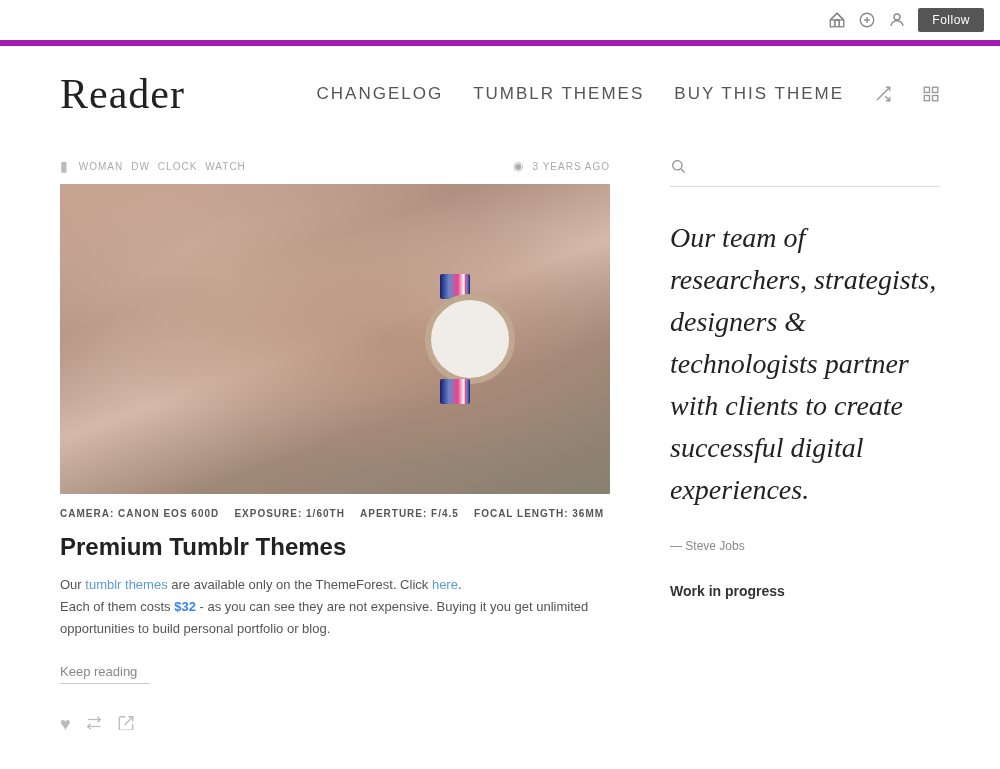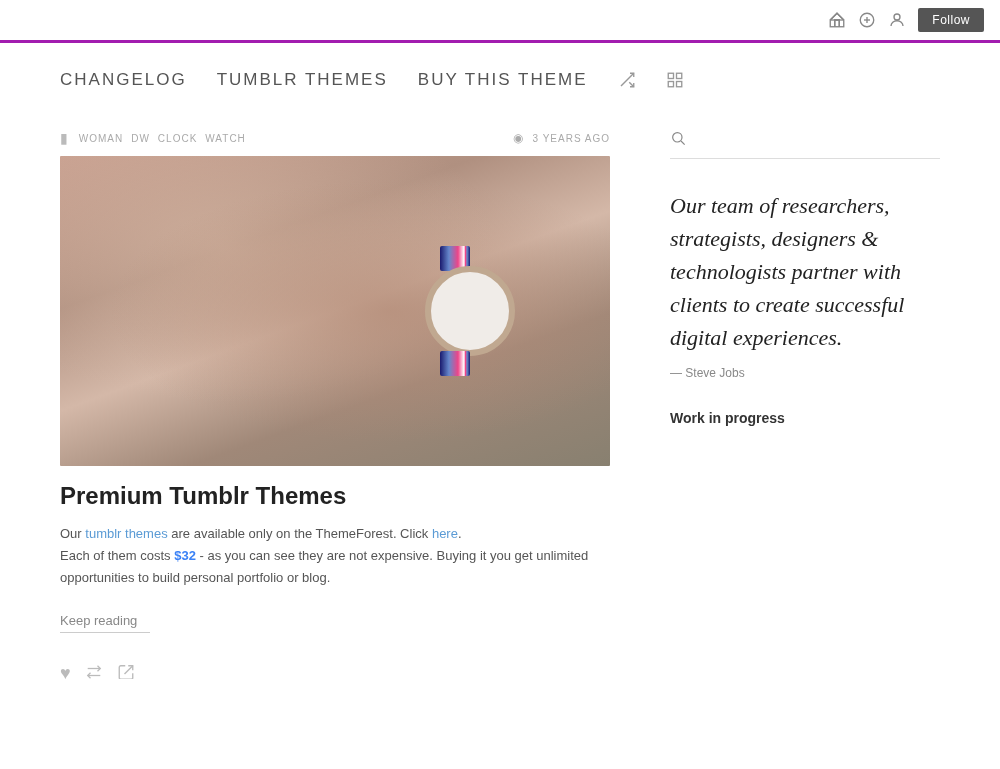--- a/index.html
+++ b/index.html
@@ -3,21 +3,21 @@
   <meta charset="utf-8">
   <style>
     * { margin: 0; padding: 0; box-sizing: border-box; }
     body { font-family: 'Georgia', serif; background: #fff; color: #333; font-size: 14px; }
 
     
     .top-bar {
       position: fixed; top: 0; right: 0; left: 0;
       display: flex; justify-content: flex-end; align-items: center;
       padding: 8px 16px; gap: 10px; z-index: 100; background: #fff;
-      border-bottom: 3px solid #a21caf;
+      border-bottom: 6px solid #a21caf;
     }
     .top-bar-icons { display: flex; gap: 8px; align-items: center; }
     .top-bar-icon {
       width: 22px; height: 22px; display: flex; align-items: center; justify-content: center;
       color: #888; cursor: pointer; font-size: 16px;
     }
     .follow-btn {
       background: #555; color: #fff; border: none; padding: 5px 14px;
       font-size: 12px; font-family: sans-serif; letter-spacing: 0.5px;
       cursor: pointer; border-radius: 2px;
@@ -139,21 +139,21 @@
     }
     .search-icon { color: #888; font-size: 16px; }
     .search-input {
       border: none; outline: none; flex: 1;
       font-size: 13px; color: #333; background: transparent;
     }
 
     
     .quote-text {
       font-family: Georgia, serif; font-style: italic;
-      font-size: 22px; color: #222; line-height: 1.5; margin-bottom: 12px;
+      font-size: 28px; color: #222; line-height: 1.5; margin-bottom: 28px;
     }
     .quote-author {
       font-family: sans-serif; font-size: 12px; color: #888; margin-bottom: 30px;
     }
 
     
     .instagram-feed {
       background: #f7f7f7; border-radius: 4px; padding: 20px; margin-bottom: 20px;
     }
     .instagram-title {
@@ -204,20 +204,21 @@
       <svg width="18" height="18" viewBox="0 0 24 24" fill="none" stroke="#888" stroke-width="1.8">
         <circle cx="12" cy="8" r="4"></circle>
           <path d="M4 20c0-4 3.6-7 8-7s8 3 8 7"></path>
       </svg>
     </div>
   </div>
   <button class="follow-btn">Follow</button>
 </div>
 
 <div class="header">
+  <div class="logo">Reader</div>
   <nav class="nav">
     <a href="#">CHANGELOG</a>
     <a href="#">TUMBLR THEMES</a>
     <a href="#">BUY THIS THEME</a>
     <div class="nav-icon">
       <svg width="18" height="18" viewBox="0 0 24 24" fill="none" stroke="#999" stroke-width="1.8">
         <polyline points="16,3 21,3 21,8"></polyline>
           <line x1="4" y1="20" x2="21" y2="3"></line>
         <polyline points="21,16 21,21 16,21"></polyline>
           <line x1="15" y1="15" x2="21" y2="21"></line>
@@ -261,20 +262,33 @@
 
         <div class="watch-area">
           <div class="watch-strap-top"></div>
           <div class="watch-circle"></div>
           <div class="watch-strap-bottom"></div>
         </div>
       </div>
     </div>
 
     
+    <div class="camera-info">
+      <span>CAMERA:</span>
+      <span>CANON EOS 600D</span>
+      &nbsp;&nbsp;
+      <span>EXPOSURE:</span>
+      <span>1/60TH</span>
+      &nbsp;&nbsp;
+      <span>APERTURE:</span>
+      <span>F/4.5</span>
+      &nbsp;&nbsp;
+      <span>FOCAL LENGTH:</span>
+      <span>36MM</span>
+    </div>
 
     
     <h1 class="post-title">Premium Tumblr Themes</h1>
 
     
     <div class="post-body">
       <p>
         Our <a href="#">tumblr themes</a> are available only on the ThemeForest. Click <a href="#">here</a>.
       </p>
       <p>

